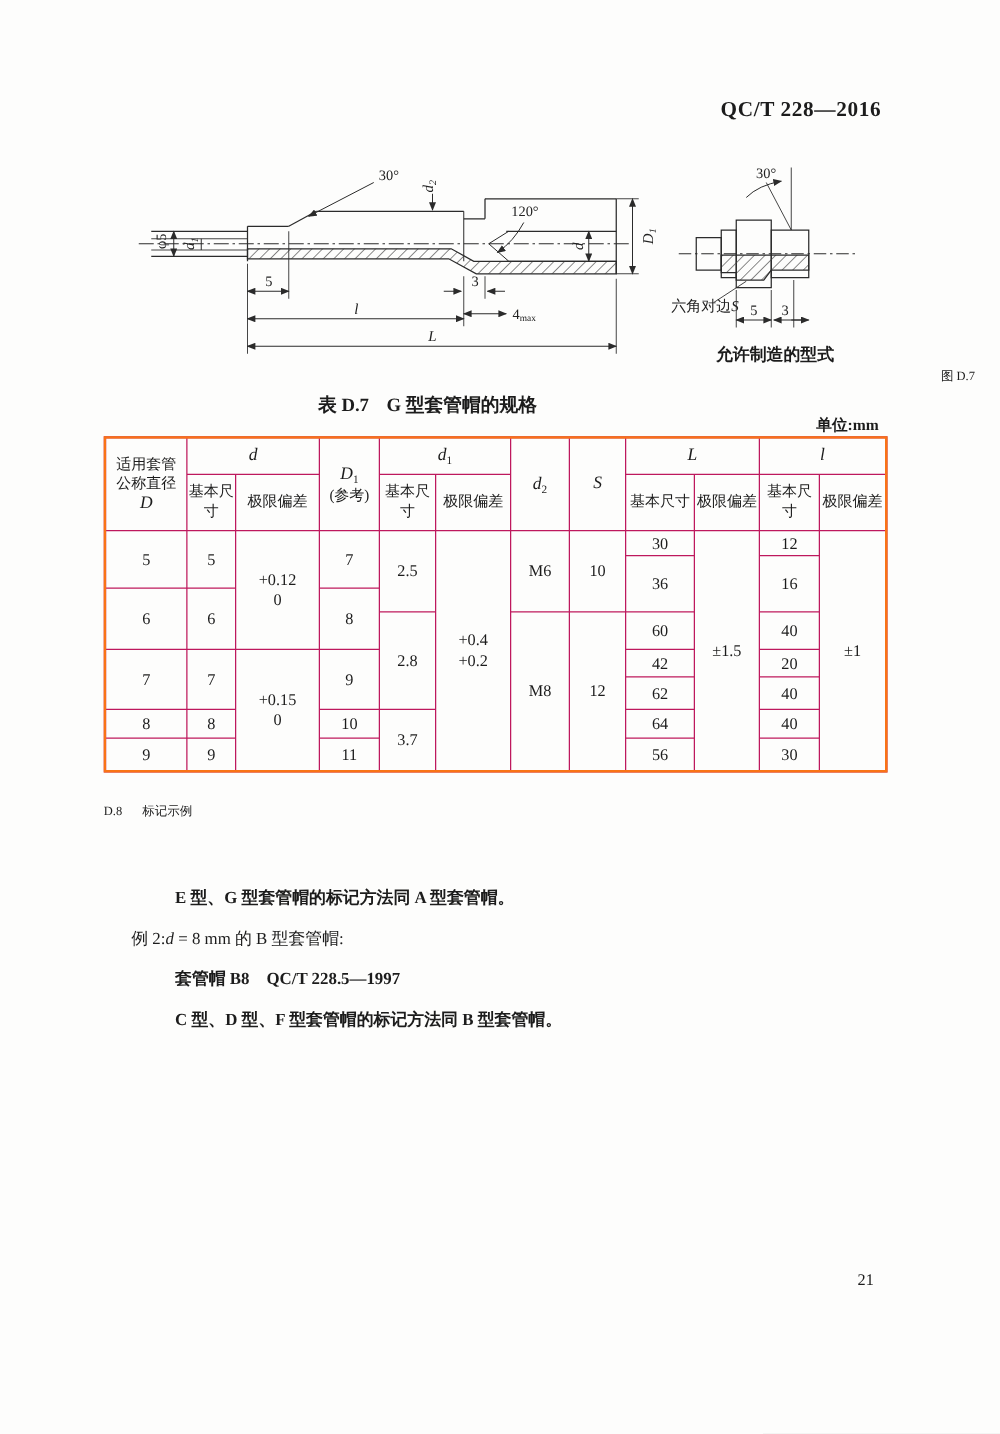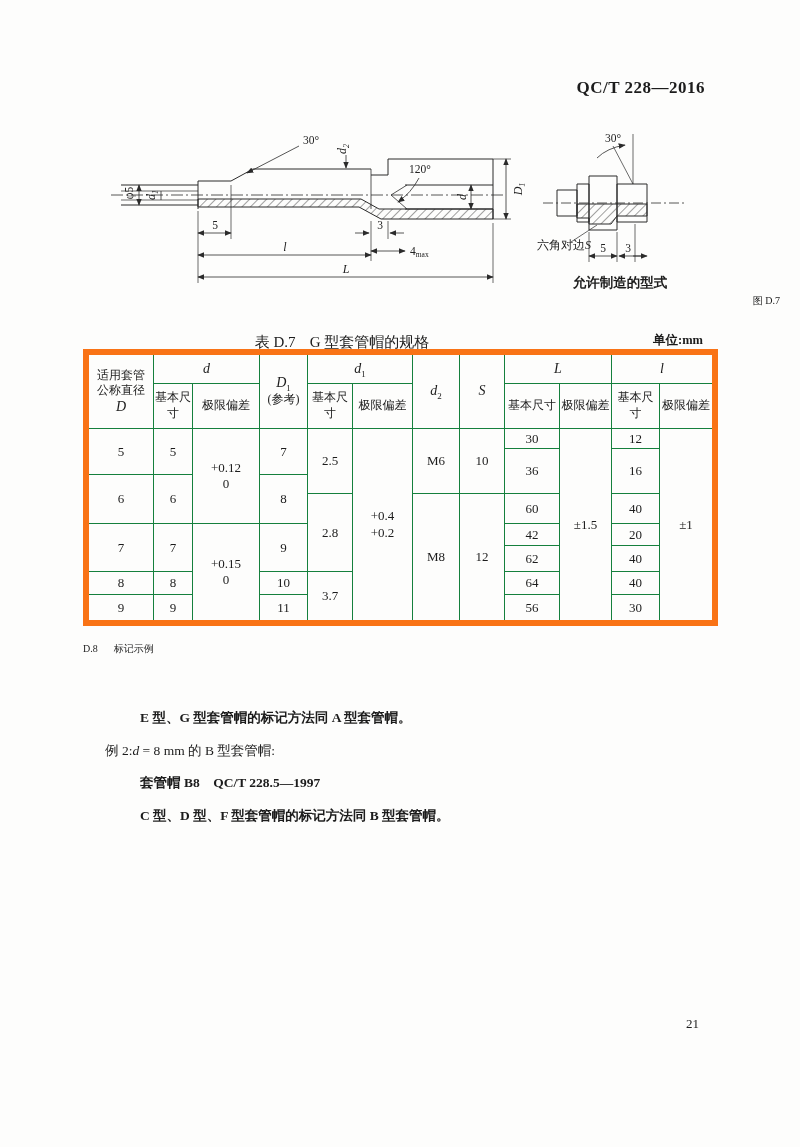--- a/index.html
+++ b/index.html
@@ -6,32 +6,32 @@
   .page{
     position:relative;width:800px;height:1147px;background:#fdfdfc;
     font-family:"Liberation Serif","DejaVu Serif",serif;color:#1c1c1c;
     overflow:hidden;margin:0 auto;
   }
   .abs{position:absolute;}
   .std-ref{top:78px;right:95px;font-size:17px;font-weight:bold;letter-spacing:.5px;}
   .h-d7{left:83px;top:106px;font-size:15px;font-weight:bold;}
   .h-d7 .num, .h-d8 .num{margin-right:16px;}
   .fig-caption{top:294px;left:0;width:780px;text-align:right;font-size:10px;font-weight:normal;}
-  .tbl-title{top:333px;left:0;width:684px;text-align:center;font-size:15px;font-weight:normal;}
+  .tbl-title{top:315px;left:0;width:684px;text-align:center;font-size:15px;font-weight:bold;}
   .tbl-title .lbl{margin-right:14px;}
   .unit{top:332px;right:97px;font-size:12.5px;font-weight:bold;}
   .alt-caption{text-align:center;font-size:13.5px;font-weight:bold;margin-top:2px;}
 
   
   .grid{
     left:83px;top:349px;
     display:grid;
     grid-template-columns:64px 38px 66px 47px 44px 59px 46px 44px 54px 51px 47px 52px;
     grid-template-rows:28px 44px 19px 25px 18px 29px 21px 25px 22px 25px;
-    gap:1px;background:#15803d;border:6px solid #f97316;
+    gap:1px;background:#be185d;border:2px solid #f97316;
   }
   .cell{
     background:#fdfdfc;display:flex;flex-direction:column;
     align-items:center;justify-content:center;text-align:center;
     font-size:13px;line-height:1.2;padding:0 1px;
   }
   .cell .cjk{font-size:12px;line-height:1.3;}
   .cell i{font-family:"Liberation Serif",serif;font-size:14px;}
   .cell sub{font-size:9px;line-height:0;}
   .two-line{line-height:1.25;}

